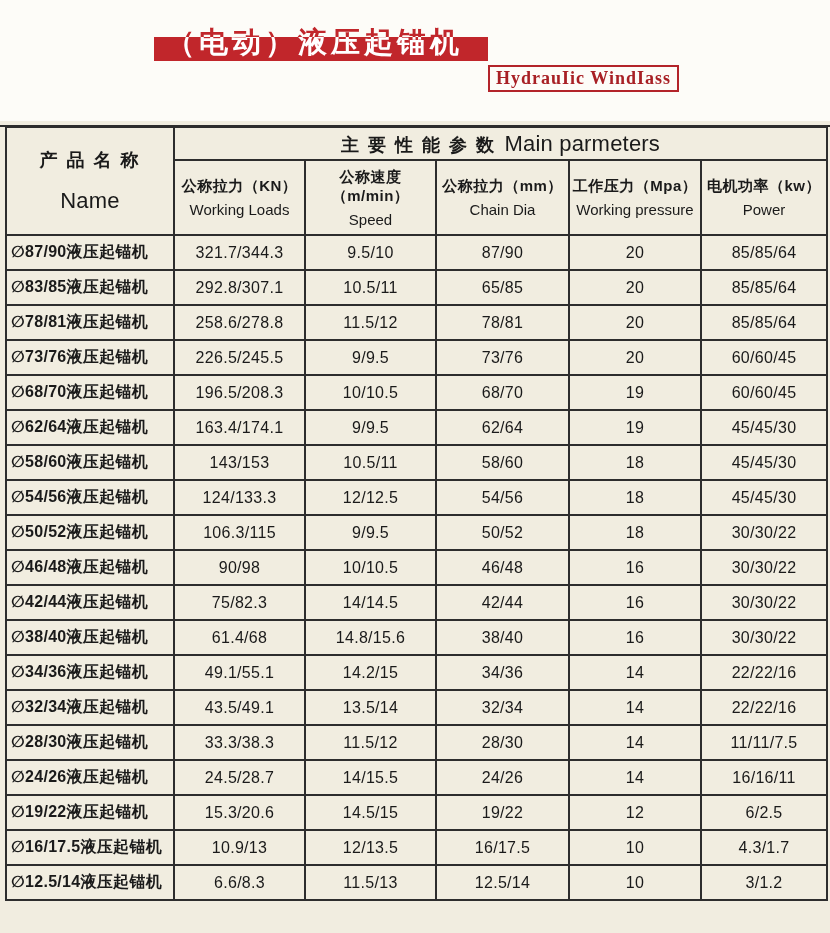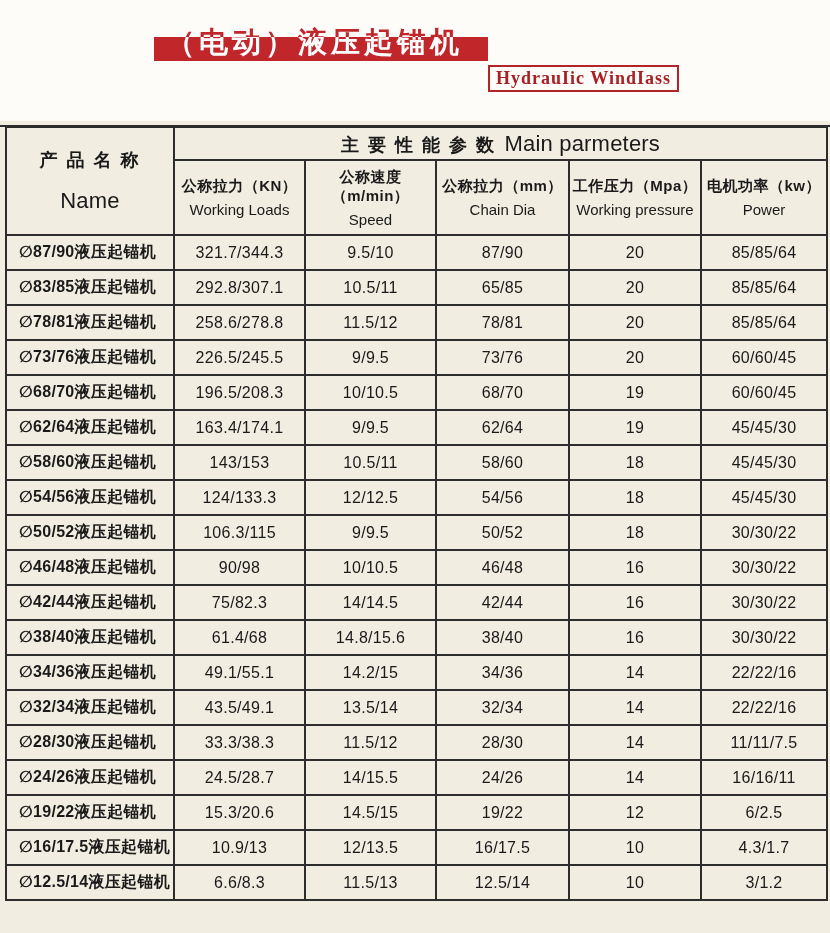--- a/index.html
+++ b/index.html
@@ -57,21 +57,21 @@
   tr.hdr-main{height:33px;}
   tr.hdr-sub{height:75px;}
   tbody tr{height:35px;}
   .cn-big{font-size:18px;font-weight:bold;letter-spacing:2px;}
   .en-mid{font-size:22px;letter-spacing:0.2px;}
   .main-th .cn-big{margin-right:4px;}
   .name-th .cn-big{margin-bottom:16px;}
   .sub-cn{font-size:15px;font-weight:bold;margin-bottom:5px;letter-spacing:0.5px;}
   .sub-en{font-size:15px;}
   td.name-cell{
-    text-align:left;padding-left:12px;font-size:16px;font-weight:600;
+    text-align:left;padding-left:4px;font-size:16px;font-weight:600;
     letter-spacing:0.3px;white-space:nowrap;
   }
   td.num-cell{font-size:16px;letter-spacing:0.3px;}
 </style>
 </head>
 <body>
 
 <div class="table-zone"></div>
 
 <div class="title-wrap">

